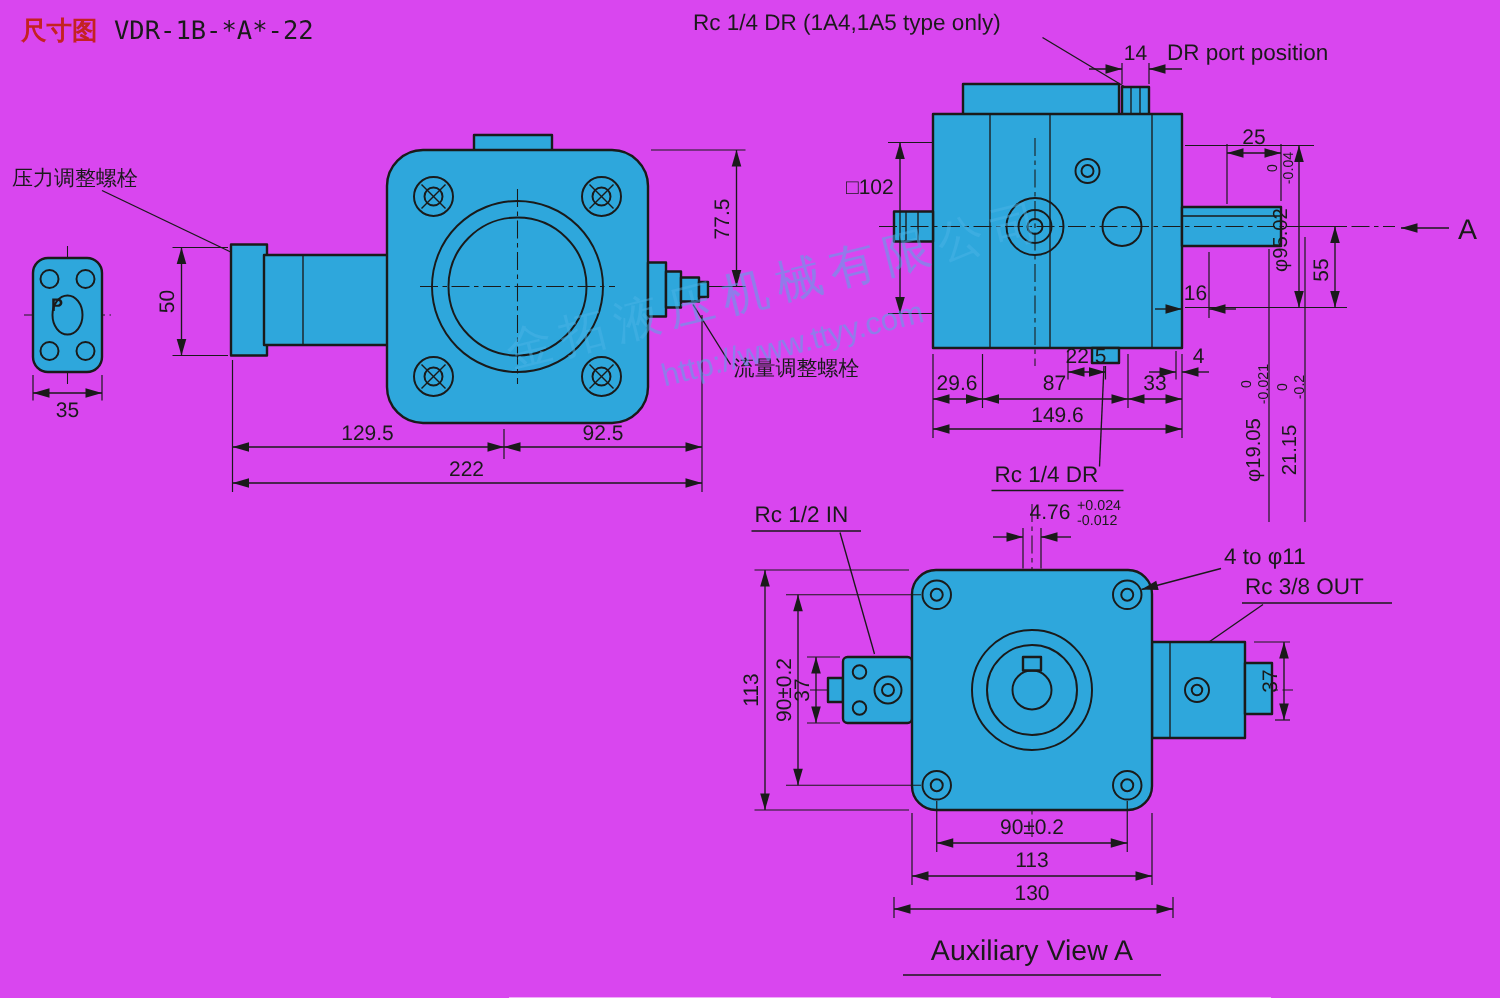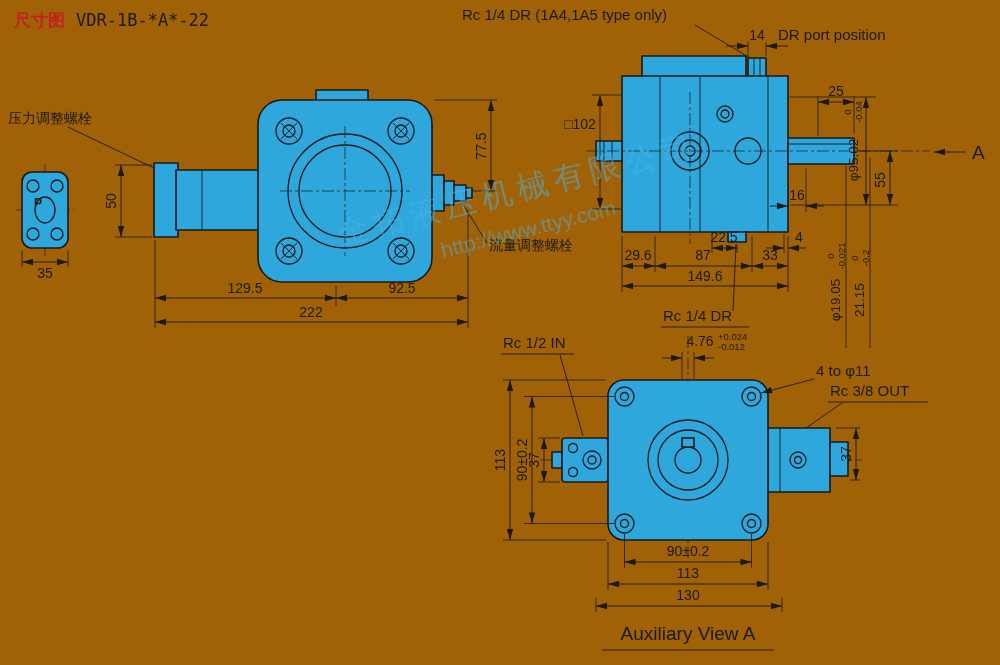--- a/index.html
+++ b/index.html
@@ -2,21 +2,21 @@
 <html style="--pump-blue: #2ea7dc; --title-red: #c42222; --watermark-blue: #4ab3e6; --line-black: #1a1a1a;"><head>
 <meta charset="utf-8">
 <style>
   :root{
     --pump-blue:#2ea7dc;
     --title-red:#c42222;
     --watermark-blue:#4ab3e6;
     --line-black:#1a1a1a;
   }
   html,body{margin:0;padding:0;background:#fff;}
-  .stage{width:1000px;height:665px;position:relative;background:#a16207;overflow:hidden;}
+  .stage{width:1000px;height:665px;position:relative;background:#d946ef;overflow:hidden;}
   svg text{font-family:"Liberation Sans","DejaVu Sans",sans-serif;fill:var(--line-black);}
   .body{fill:var(--pump-blue);stroke:var(--line-black);stroke-width:1.6;stroke-linejoin:round;}
   .inner{fill:none;stroke:var(--line-black);stroke-width:1.3;}
   .thin{fill:none;stroke:var(--line-black);stroke-width:0.9;}
   .dim{fill:none;stroke:var(--line-black);stroke-width:0.9;}
   .ext{fill:none;stroke:var(--line-black);stroke-width:0.8;}
   .cl{fill:none;stroke:var(--line-black);stroke-width:0.7;stroke-dasharray:12 3 3 3;}
   .lead{fill:none;stroke:var(--line-black);stroke-width:0.9;}
   .t12{font-size:12px;} .t13{font-size:13.5px;} .t14{font-size:14px;} .t15{font-size:15px;}
   .t9{font-size:9.5px;} .t17{font-size:17px;} .t19{font-size:19px;}

